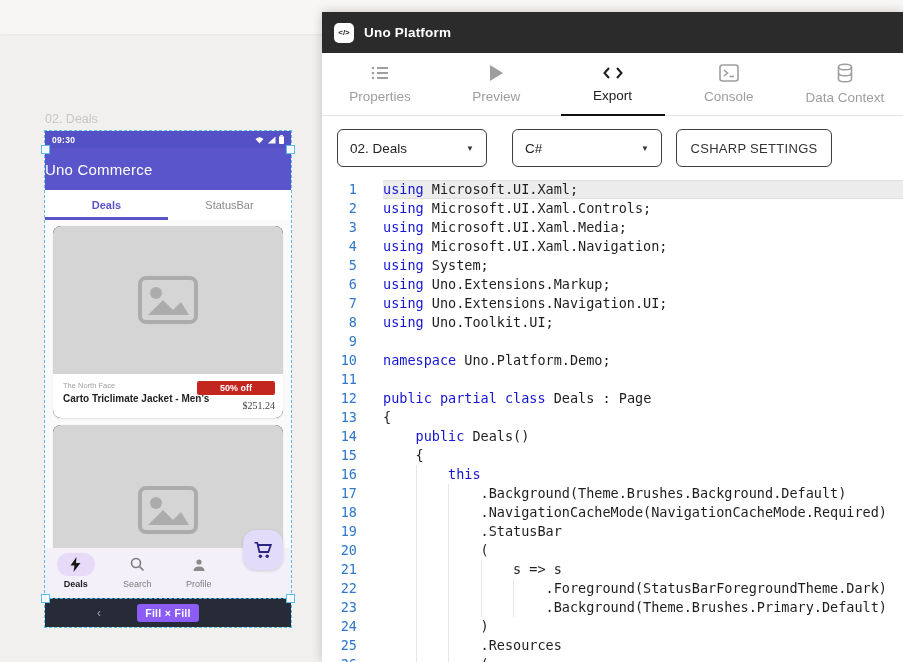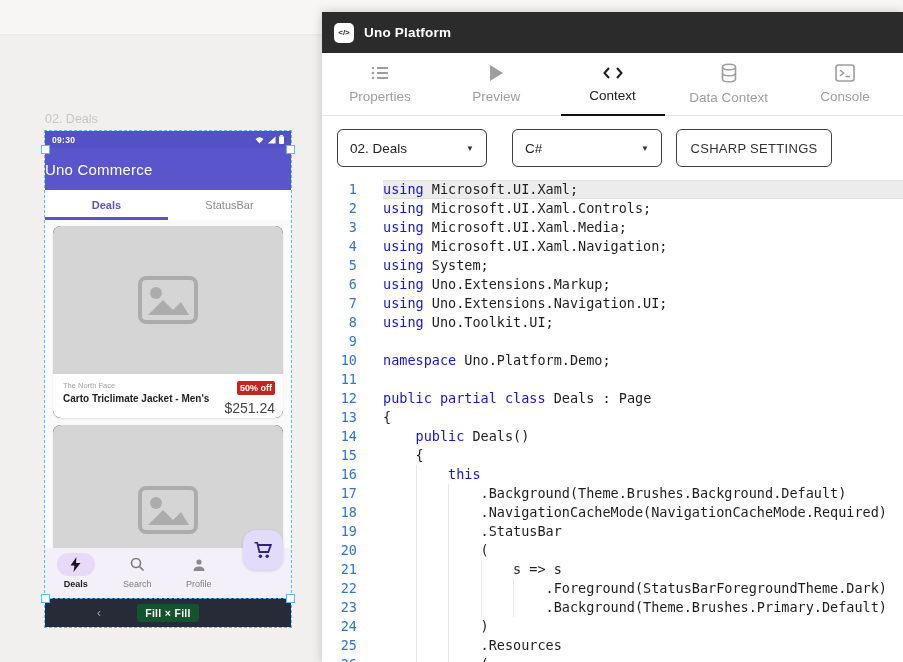--- a/index.html
+++ b/index.html
@@ -31,35 +31,35 @@
   .pcontent{height:328px;background:#fafafa;overflow:hidden;padding:6px 8px 0;box-sizing:border-box;}
   .card{border-radius:8px;overflow:hidden;background:#000000;box-shadow:0 1px 2px rgba(0,0,0,0.10);}
   .card-img{background:#d5d5d5;display:flex;align-items:center;justify-content:center;}
   .card1 .card-img{height:148px;}
   .card2{margin-top:7px;border-radius:8px 8px 0 0;}
   .card2 .card-img{height:170px;}
   .card-info{height:44px;background:#fff;position:relative;padding:7px 10px;box-sizing:border-box;}
   .brand{font-size:7.5px;color:#a0a0a0;}
   .pname{font-size:10px;font-weight:bold;color:#222;margin-top:3px;}
   .badge{position:absolute;right:8px;top:7px;background:#c3261f;color:#fff;
-    font-size:9px;font-weight:bold;padding:2px 3px;border-radius:2px;text-align:center;}
-  .price{position:absolute;right:8px;top:26px;font-size:14px;color:#444;}
+    font-size:9px;font-weight:bold;padding:2px 23px;border-radius:2px;text-align:center;}
+  .price{position:absolute;right:8px;top:26px;font-size:10px;color:#444;font-family:Liberation Serif, serif;}
   .navbar{height:50px;background:#f4f0fa;display:flex;position:relative;}
   .nav-item{flex:1;display:flex;flex-direction:column;align-items:center;padding-top:5px;cursor:pointer;}
   .nav-pill{width:38px;height:23px;border-radius:12px;display:flex;align-items:center;justify-content:center;}
   .nav-item.active .nav-pill{background:#e7daf8;}
   .nav-label{font-size:9px;margin-top:3px;color:#7c7c7c;}
   .nav-item.active .nav-label{color:#1c1b1f;font-weight:bold;}
   .fab{position:absolute;right:8px;top:399px;width:40px;height:40px;border-radius:13px;
     background:#e2dbfa;display:flex;align-items:center;justify-content:center;z-index:5;
     box-shadow:0 1px 3px rgba(0,0,0,0.15);cursor:pointer;}
   .sizebar{height:29px;background:#272a37;position:relative;display:flex;
     align-items:center;justify-content:center;border-top:1px dashed #55bdf0;box-sizing:border-box;}
   .sizebar .back{position:absolute;left:52px;color:#97a0b0;font-size:12px;cursor:pointer;}
-  .size-chip{background:#14532d;color:#fff;font-size:10.5px;font-weight:bold;
+  .size-chip{background:#8b5cf6;color:#fff;font-size:10.5px;font-weight:bold;
     padding:3px 8px;border-radius:3px;letter-spacing:.3px;cursor:pointer;}
   
   .panel{position:absolute;left:322px;top:12px;width:581px;height:650px;background:#fff;
     box-shadow:0 0 10px rgba(0,0,0,0.20);}
   .p-header{height:41px;background:#2b2b2b;display:flex;align-items:center;padding:0 12px;gap:10px;}
   .p-logo{width:20px;height:20px;background:#fff;border-radius:5px;display:flex;
     align-items:center;justify-content:center;font-size:8px;font-weight:bold;color:#2b2b2b;}
   .p-title{color:#fff;font-size:13.5px;font-weight:bold;letter-spacing:.2px;}
   .p-tabs{height:62px;display:flex;border-bottom:1px solid #e4e4e4;position:relative;background:#fff;}
   .p-tab{flex:1;display:flex;flex-direction:column;align-items:center;justify-content:center;
@@ -220,39 +220,39 @@
       <svg width="16" height="18" viewBox="0 0 16 18">
         <path d="M2 1 L15 9 L2 17 Z" fill="#9e9e9e"></path>
       </svg>
       <span>Preview</span>
     </div>
     <div class="p-tab active">
       <svg width="22" height="16" viewBox="0 0 22 16">
         <path d="M7 3 L2.5 8 L7 13" fill="none" stroke="#1c1c1c" stroke-width="2"></path>
         <path d="M15 3 L19.5 8 L15 13" fill="none" stroke="#1c1c1c" stroke-width="2"></path>
       </svg>
-      <span>Context</span>
+      <span>Export</span>
       <span class="active-underline"></span>
+    </div>
+    <div class="p-tab">
+      <svg width="20" height="18" viewBox="0 0 20 18">
+        <rect x="1" y="1" width="18" height="16" rx="2.5" fill="none" stroke="#9e9e9e" stroke-width="1.6"></rect>
+        <path d="M5 6 L8.5 9 L5 12" fill="none" stroke="#9e9e9e" stroke-width="1.6"></path>
+        <line x1="10.5" y1="12.5" x2="15" y2="12.5" stroke="#9e9e9e" stroke-width="1.6"></line>
+      </svg>
+      <span>Console</span>
     </div>
     <div class="p-tab">
       <svg width="18" height="20" viewBox="0 0 18 20">
         <ellipse cx="9" cy="4" rx="6.5" ry="2.8" fill="none" stroke="#9e9e9e" stroke-width="1.6"></ellipse>
         <path d="M2.5 4 V16 Q2.5 18.8 9 18.8 Q15.5 18.8 15.5 16 V4" fill="none" stroke="#9e9e9e" stroke-width="1.6"></path>
         <path d="M2.5 10 Q2.5 12.8 9 12.8 Q15.5 12.8 15.5 10" fill="none" stroke="#9e9e9e" stroke-width="1.6"></path>
       </svg>
       <span>Data Context</span>
     </div>
-    <div class="p-tab">
-      <svg width="20" height="18" viewBox="0 0 20 18">
-        <rect x="1" y="1" width="18" height="16" rx="2.5" fill="none" stroke="#9e9e9e" stroke-width="1.6"></rect>
-        <path d="M5 6 L8.5 9 L5 12" fill="none" stroke="#9e9e9e" stroke-width="1.6"></path>
-        <line x1="10.5" y1="12.5" x2="15" y2="12.5" stroke="#9e9e9e" stroke-width="1.6"></line>
-      </svg>
-      <span>Console</span>
-    </div>
   </div>
 
   <div class="p-toolbar">
     <div class="select sel-screen">
       <span>02. Deals</span>
       <span class="caret">▼</span>
     </div>
     <div class="select sel-lang">
       <span>C#</span>
       <span class="caret">▼</span>

